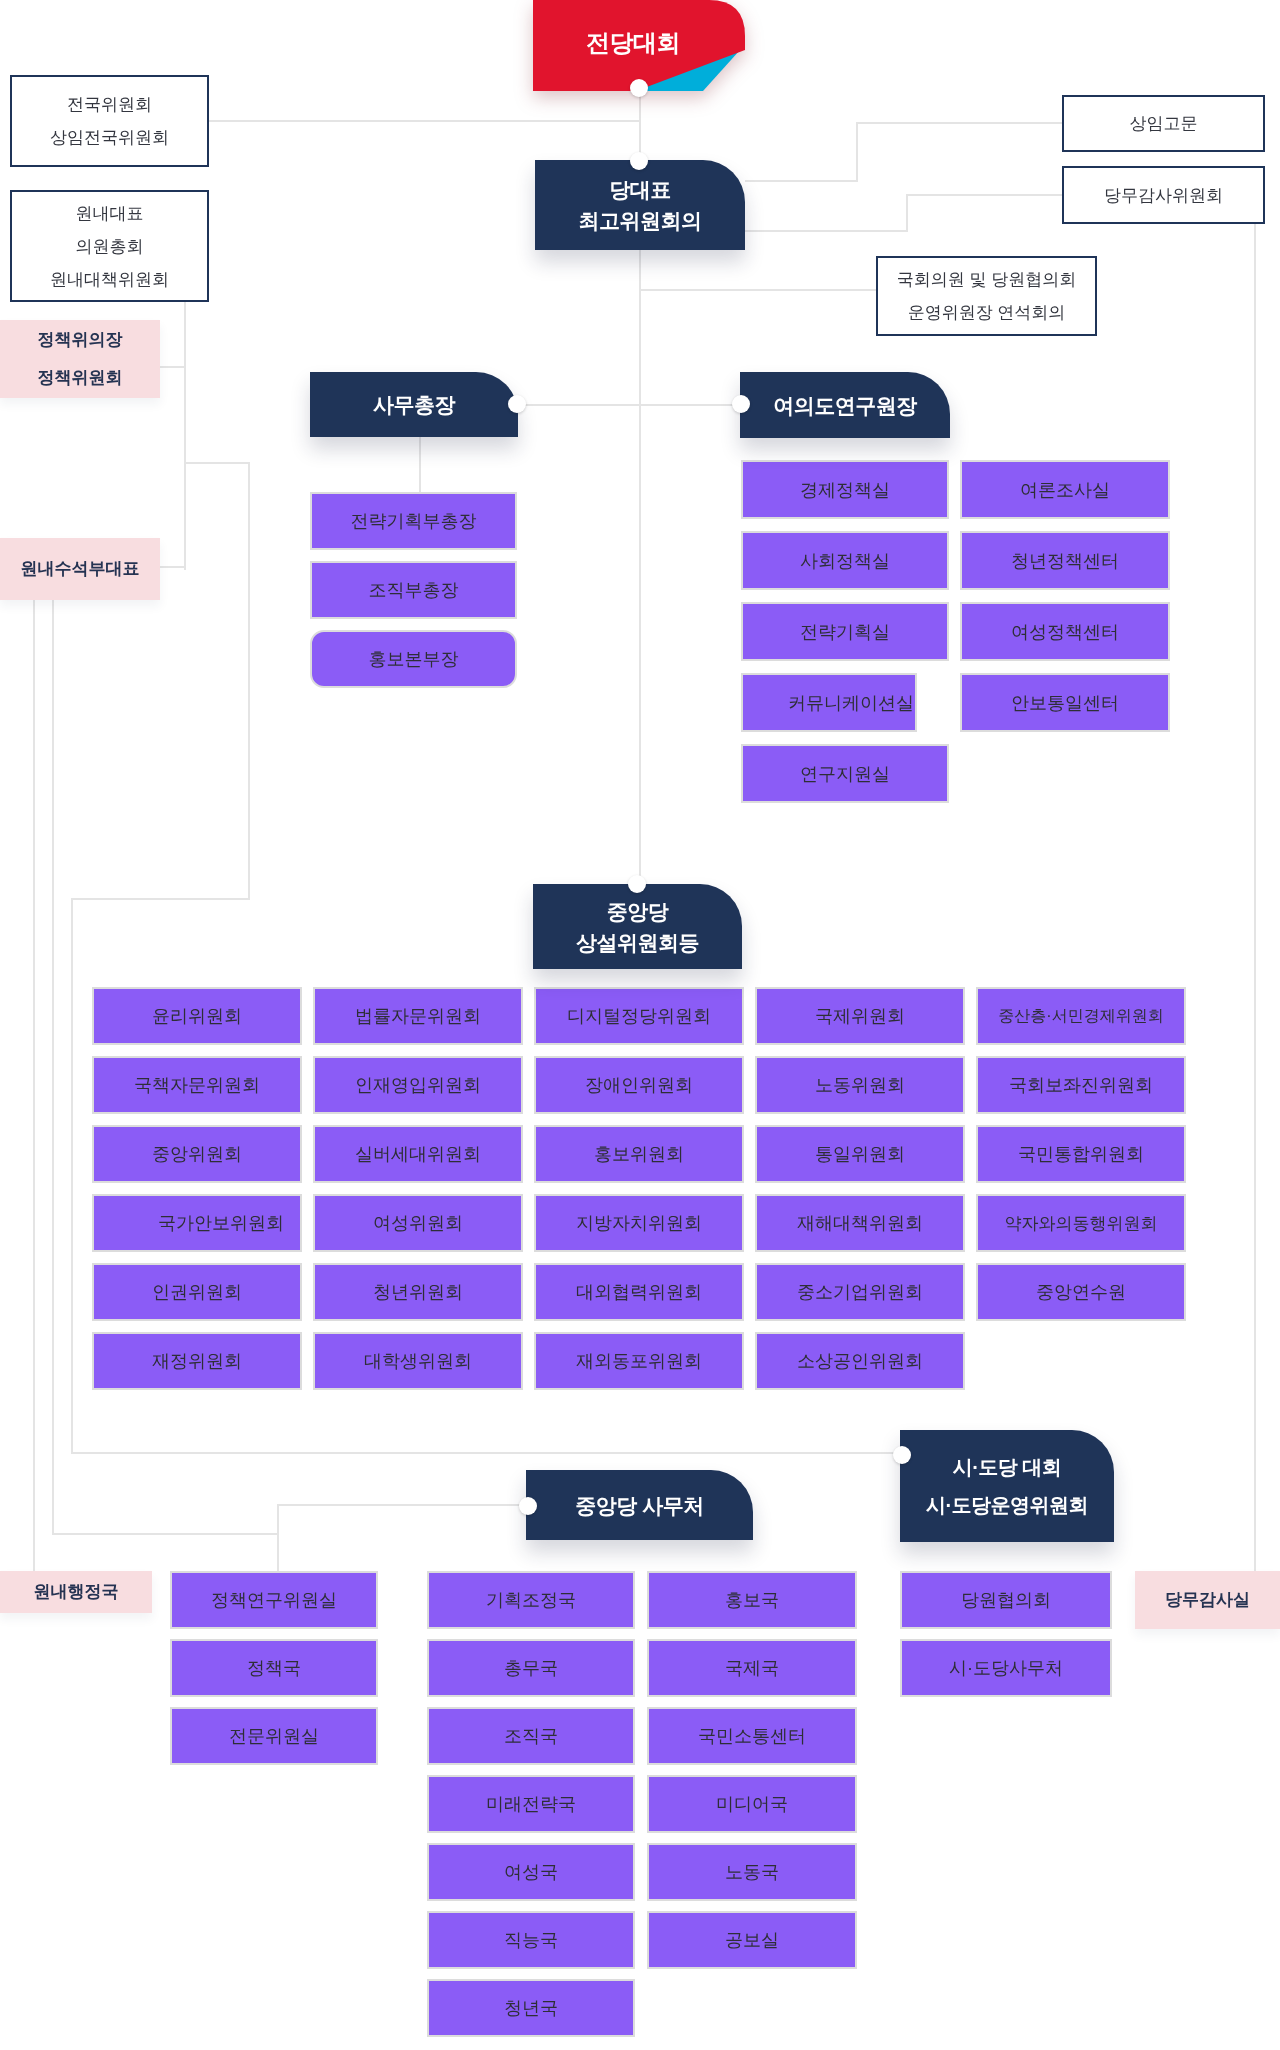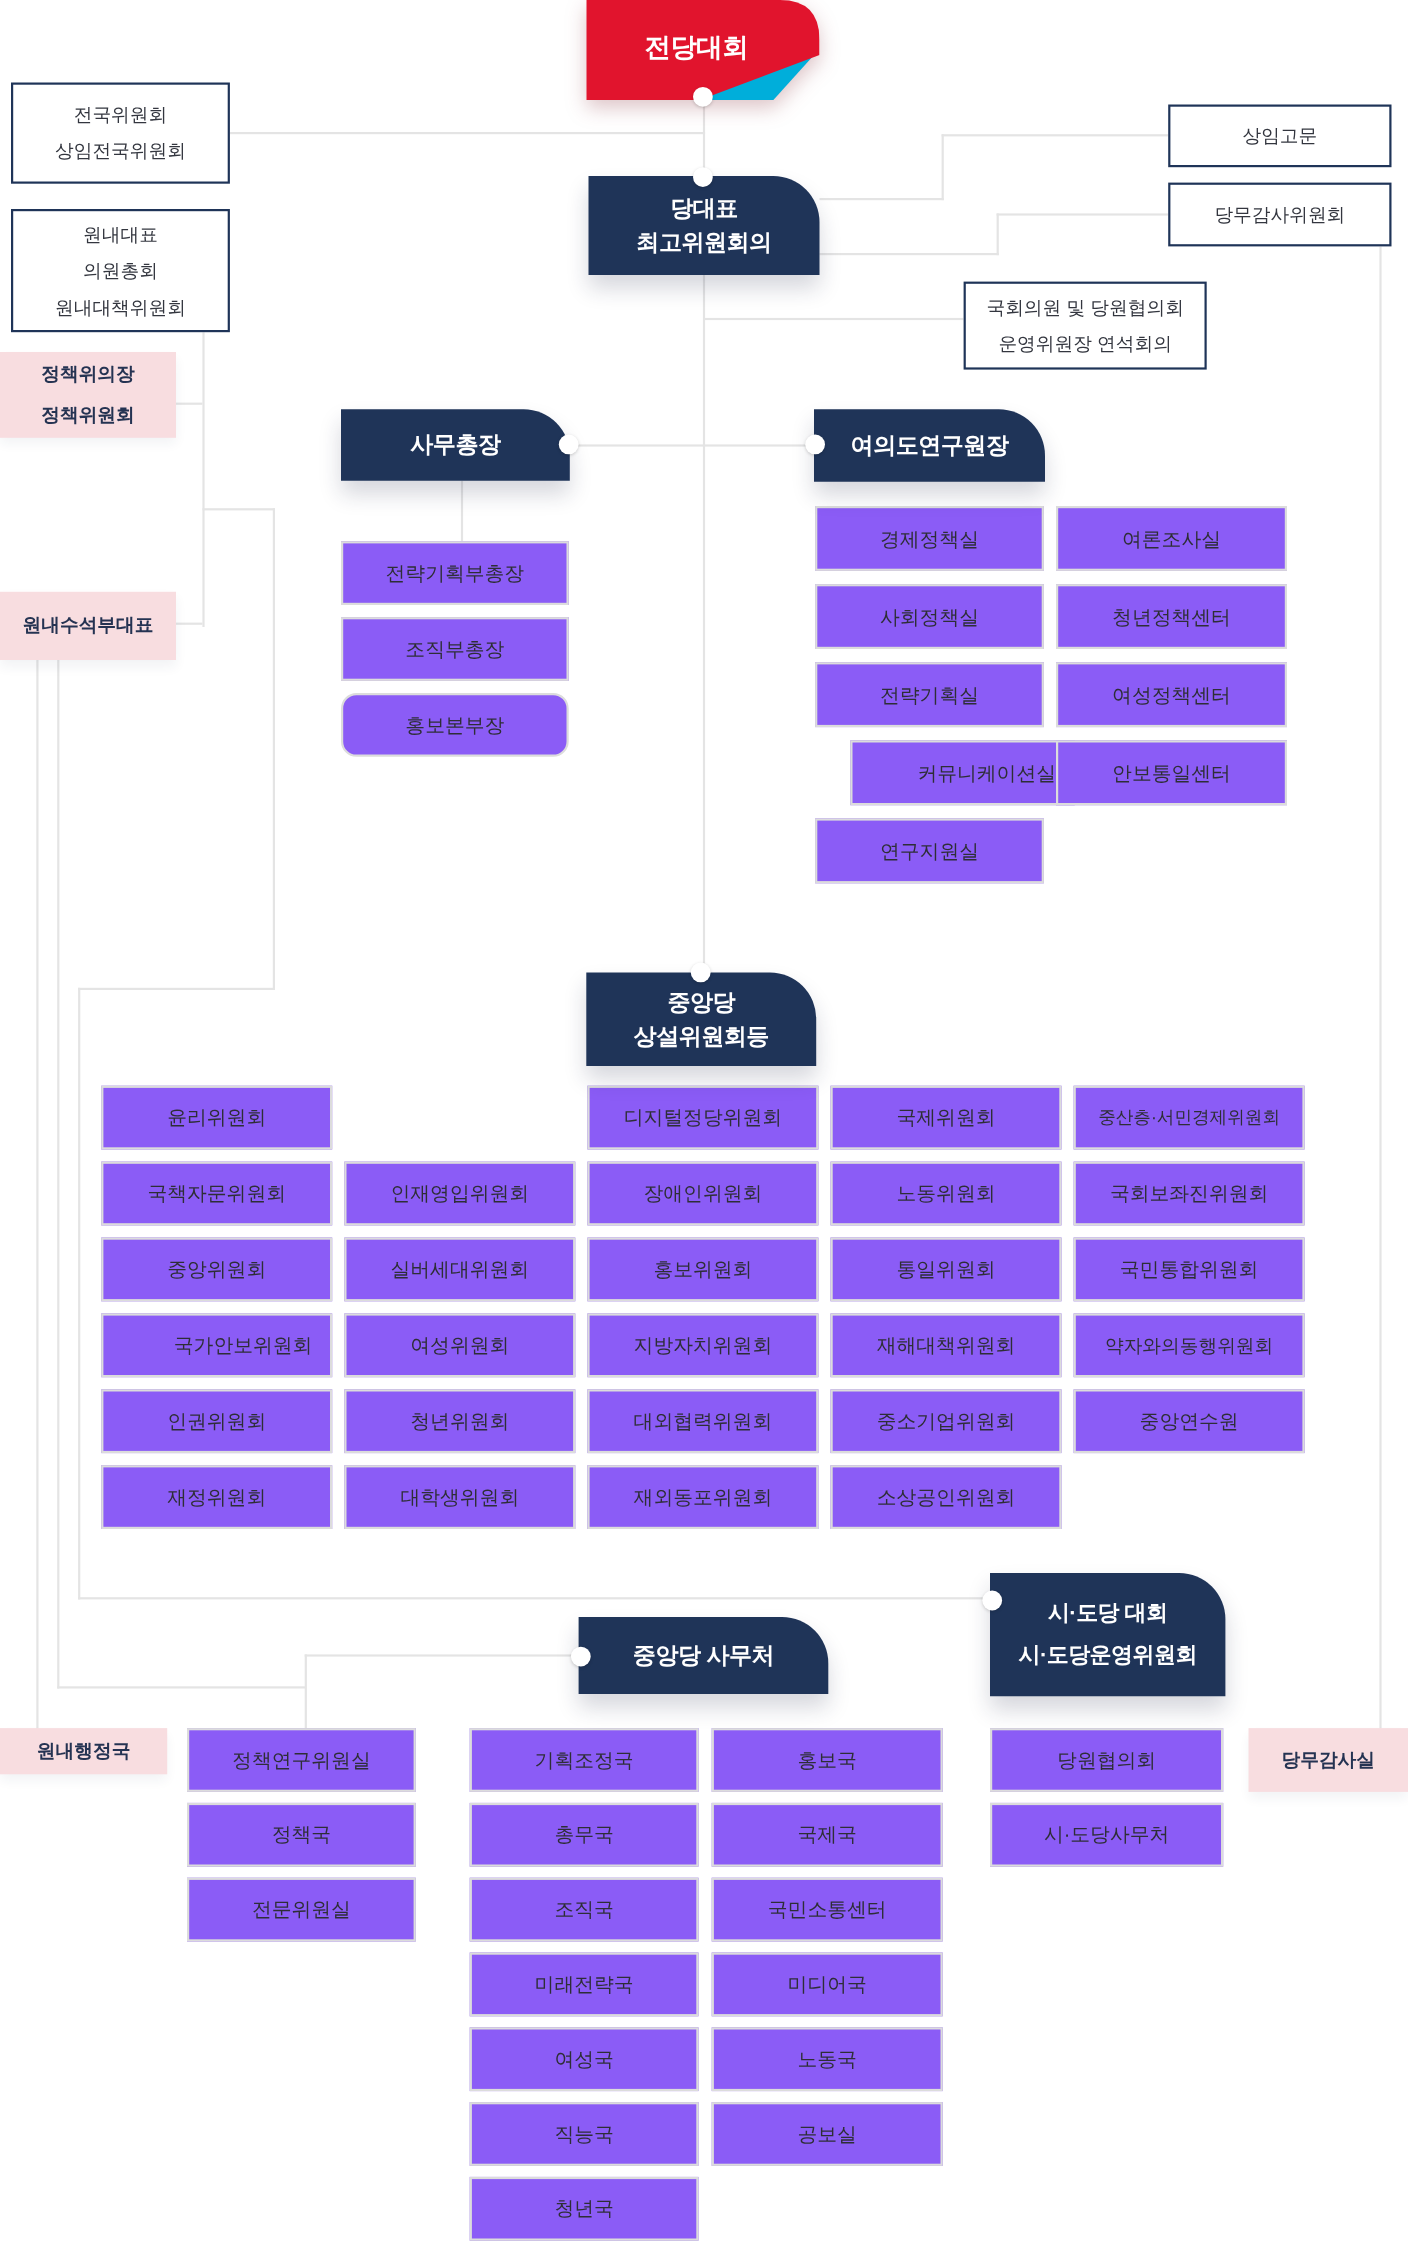--- a/index.html
+++ b/index.html
@@ -118,21 +118,21 @@
   </div>
   <div class="box gbox" style="left:741px;top:460px;width:208px;height:59px;">
       <span>경제정책실</span>
     </div>
   <div class="box gbox" style="left:741px;top:531px;width:208px;height:59px;">
       <span>사회정책실</span>
     </div>
   <div class="box gbox" style="left:741px;top:602px;width:208px;height:59px;">
       <span>전략기획실</span>
     </div>
-  <div class="box gbox" style="left:773px;top:673px;width:204px;height:59px;padding-left:44px;">
+  <div class="box gbox" style="left:741px;top:673px;width:176px;height:59px;padding-left:44px;">
       <span>커뮤니케이션실</span>
     </div>
   <div class="box gbox" style="left:741px;top:744px;width:208px;height:59px;">
       <span>연구지원실</span>
     </div>
   <div class="box gbox" style="left:960px;top:460px;width:210px;height:59px;">
       <span>여론조사실</span>
     </div>
   <div class="box gbox" style="left:960px;top:531px;width:210px;height:59px;text-align:right;">
       <span>청년정책센터</span>
@@ -144,20 +144,23 @@
       <span>안보통일센터</span>
     </div>
 
   <div class="banner" style="left:533px;top:884px;width:209px;height:85px;">
     <span>중앙당</span>
     <span>상설위원회등</span>
   </div>
 
   <div class="box gbox" style="left:92px;top:987px;width:210px;height:58px;">
       <span>윤리위원회</span>
+    </div>
+  <div class="box gbox" style="left:313px;top:987px;width:210px;height:58px;">
+      <span>법률자문위원회</span>
     </div>
   <div class="box gbox" style="left:534px;top:987px;width:210px;height:58px;">
       <span>디지털정당위원회</span>
     </div>
   <div class="box gbox" style="left:755px;top:987px;width:210px;height:58px;text-align:right;">
       <span>국제위원회</span>
     </div>
   <div class="box gbox" style="left:976px;top:987px;width:210px;height:58px;font-size:16px;">
       <span>중산층·서민경제위원회</span>
     </div>

